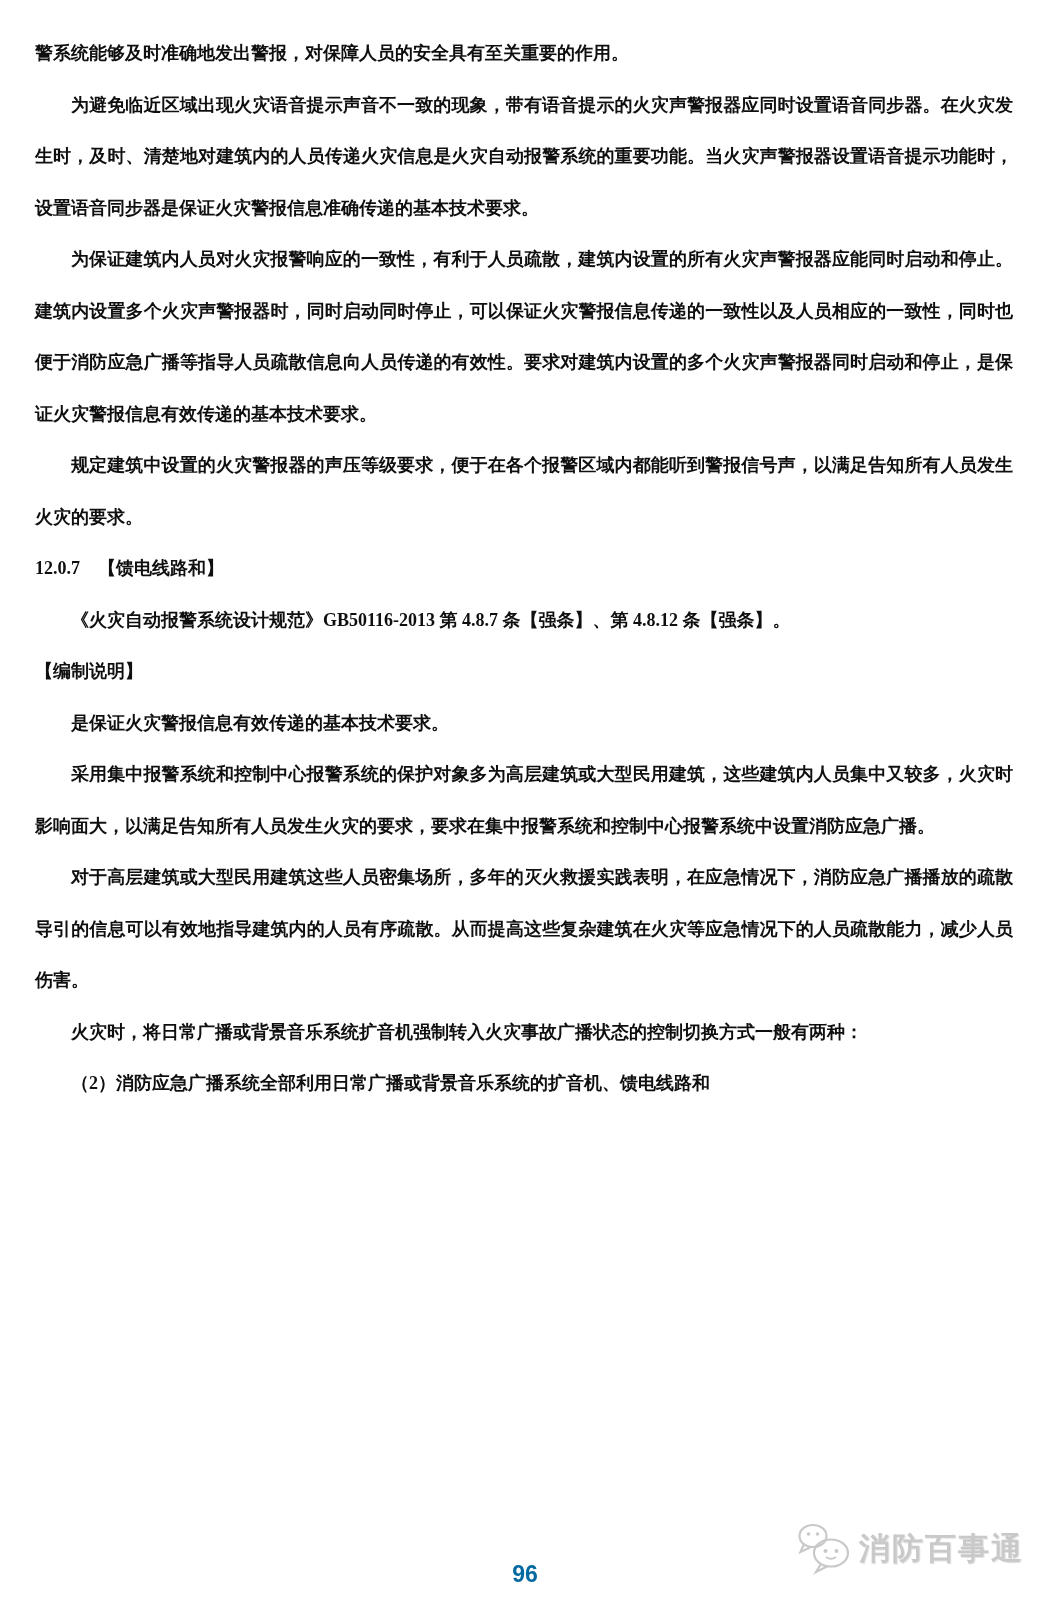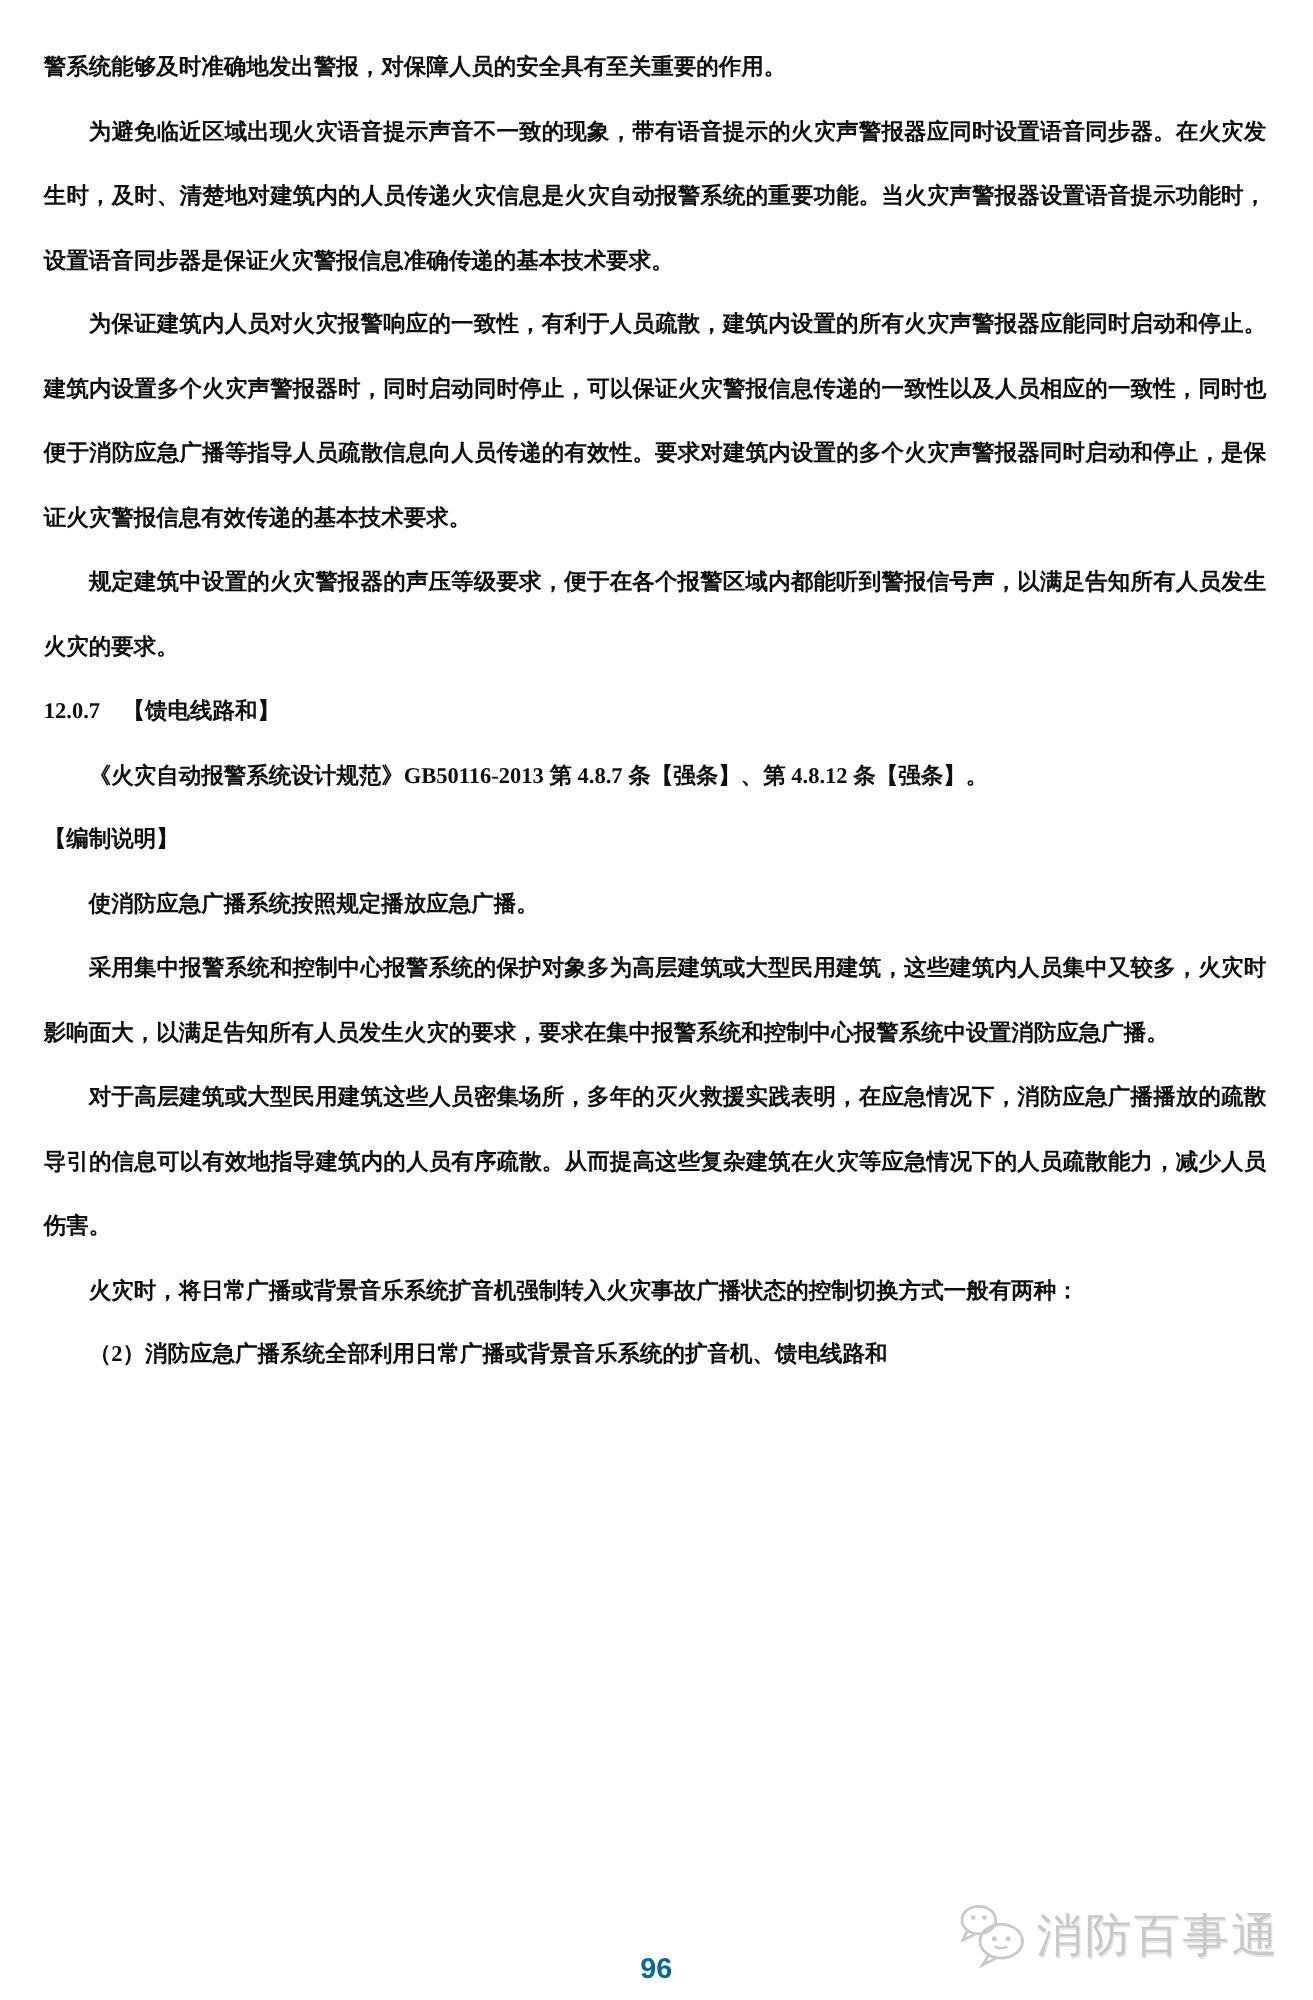--- a/index.html
+++ b/index.html
@@ -39,22 +39,22 @@
     position: absolute;
     right: 26px;
     bottom: 24px;
     display: flex;
     align-items: center;
     gap: 6px;
     color: var(--wm-color, #c9c9c9);
   }
   .watermark-text {
     font-family: "Liberation Sans", "DejaVu Sans", sans-serif;
-    font-size: 37px;
-    font-weight: normal;
+    font-size: 31px;
+    font-weight: bold;
     letter-spacing: 2px;
     color: var(--wm-color, #c9c9c9);
     text-shadow: 1px 1px 0 #e6e6e6;
   }
   .page-number {
     position: absolute;
     left: 0;
     bottom: 12px;
     width: 100%;
     text-align: center;
@@ -68,21 +68,21 @@
 <body>
 
 <div class="doc-content">
   <p>警系统能够及时准确地发出警报，对保障人员的安全具有至关重要的作用。</p>
   <p class="indent">为避免临近区域出现火灾语音提示声音不一致的现象，带有语音提示的火灾声警报器应同时设置语音同步器。在火灾发生时，及时、清楚地对建筑内的人员传递火灾信息是火灾自动报警系统的重要功能。当火灾声警报器设置语音提示功能时，设置语音同步器是保证火灾警报信息准确传递的基本技术要求。</p>
   <p class="indent">为保证建筑内人员对火灾报警响应的一致性，有利于人员疏散，建筑内设置的所有火灾声警报器应能同时启动和停止。建筑内设置多个火灾声警报器时，同时启动同时停止，可以保证火灾警报信息传递的一致性以及人员相应的一致性，同时也便于消防应急广播等指导人员疏散信息向人员传递的有效性。要求对建筑内设置的多个火灾声警报器同时启动和停止，是保证火灾警报信息有效传递的基本技术要求。</p>
   <p class="indent">规定建筑中设置的火灾警报器的声压等级要求，便于在各个报警区域内都能听到警报信号声，以满足告知所有人员发生火灾的要求。</p>
   <p class="heading">12.0.7　【馈电线路和】</p>
   <p class="indent">《火灾自动报警系统设计规范》GB50116-2013 第 4.8.7 条【强条】、第 4.8.12 条【强条】。</p>
   <p class="heading">【编制说明】</p>
-  <p class="indent">使消防应急广播系统按照规定播放应急广播。</p>
+  <p class="indent">是保证火灾警报信息有效传递的基本技术要求。</p>
   <p class="indent">采用集中报警系统和控制中心报警系统的保护对象多为高层建筑或大型民用建筑，这些建筑内人员集中又较多，火灾时影响面大，以满足告知所有人员发生火灾的要求，要求在集中报警系统和控制中心报警系统中设置消防应急广播。</p>
   <p class="indent">对于高层建筑或大型民用建筑这些人员密集场所，多年的灭火救援实践表明，在应急情况下，消防应急广播播放的疏散导引的信息可以有效地指导建筑内的人员有序疏散。从而提高这些复杂建筑在火灾等应急情况下的人员疏散能力，减少人员伤害。</p>
   <p class="indent">火灾时，将日常广播或背景音乐系统扩音机强制转入火灾事故广播状态的控制切换方式一般有两种：</p>
   <p class="indent">（2）消防应急广播系统全部利用日常广播或背景音乐系统的扩音机、馈电线路和</p>
 </div>
 
 <div class="watermark">
   <span style="display:inline-flex;">
     <svg width="56" height="54" viewBox="0 0 56 54" xmlns="http://www.w3.org/2000/svg">
       <g fill="none" stroke="#c9c9c9" stroke-width="2.2">

